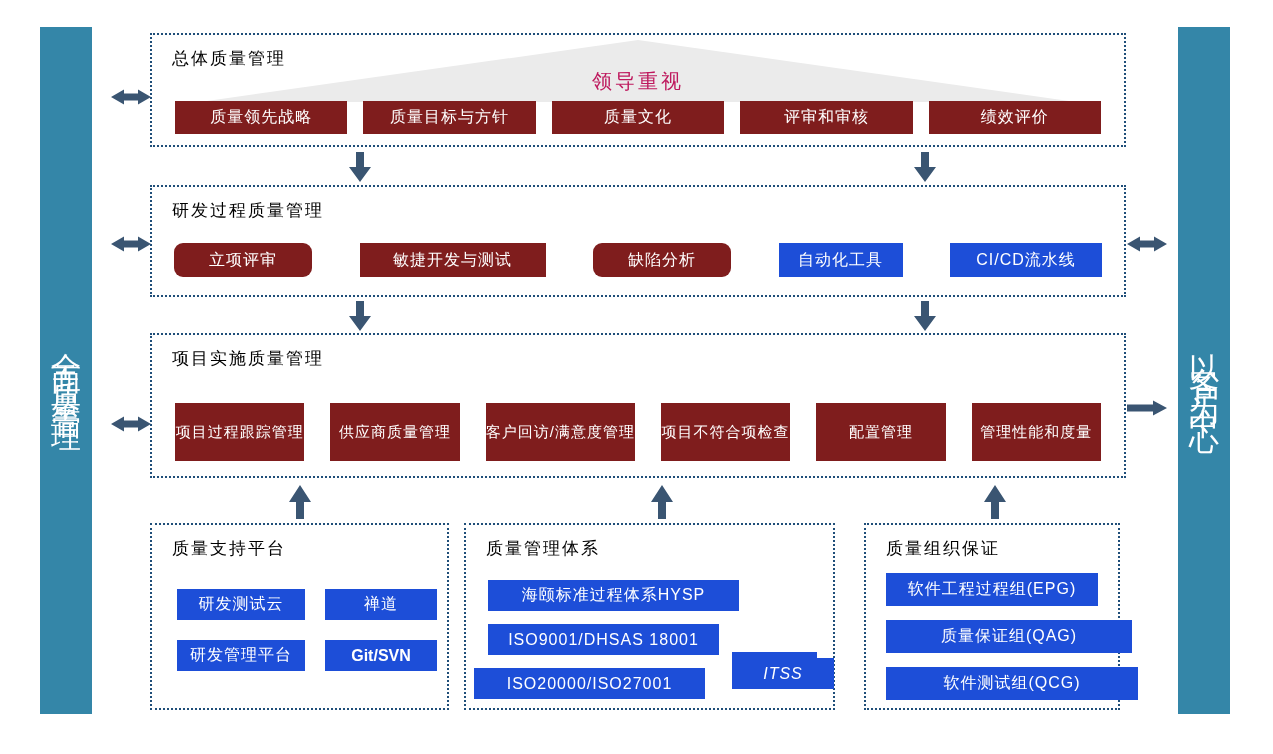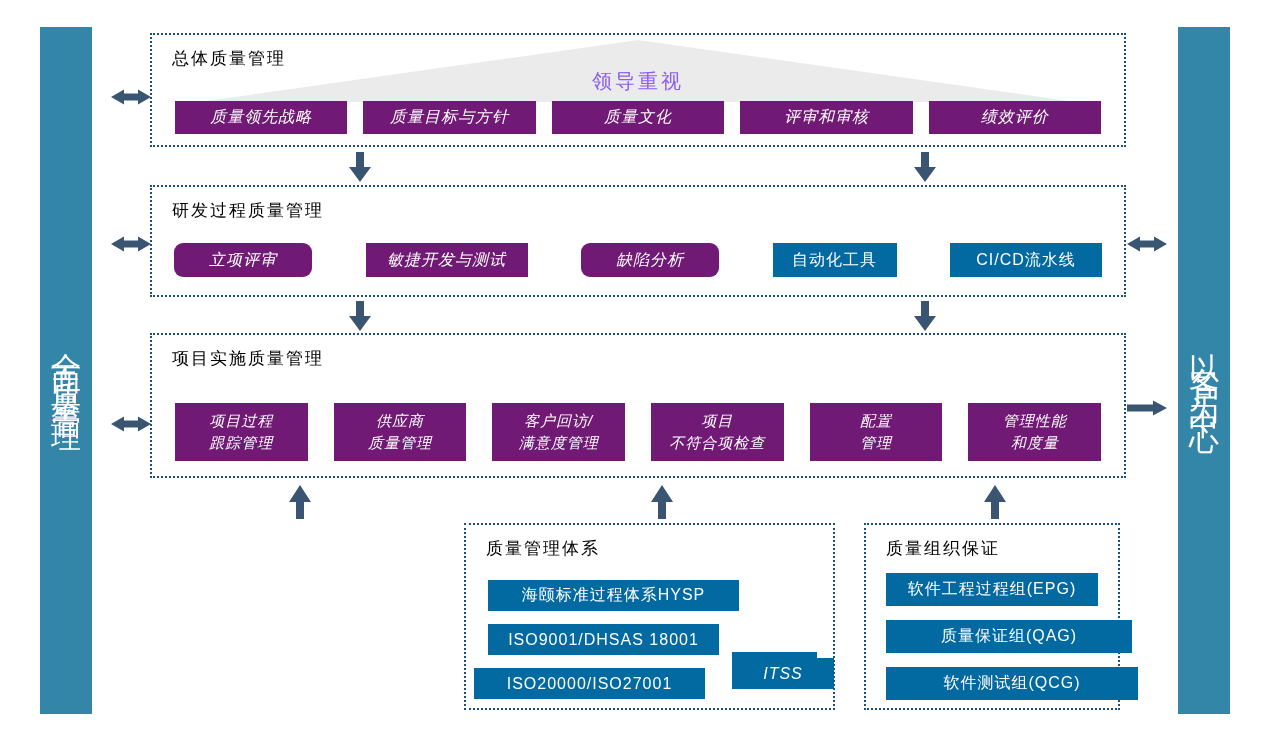--- a/index.html
+++ b/index.html
@@ -33,52 +33,52 @@
   }
   
   .banner-triangle {
     position:absolute; left:50%; top:5px; transform:translateX(-50%);
     width:0; height:0;
     border-left:438px solid transparent; border-right:438px solid transparent;
     border-bottom:62px solid #ebebeb;
   }
   .banner-text {
     position:absolute; left:0; right:0; top:33px; text-align:center;
-    font-size:20px; color:#8b5cf6; letter-spacing:3px;
+    font-size:20px; color:#be185d; letter-spacing:3px;
   }
   
   .btn {
     display:flex; align-items:center; justify-content:center;
     color:#ffffff; font-size:16px; letter-spacing:1px;
     box-sizing:border-box; text-align:center; white-space:nowrap;
   }
-  .navy { background:#701a75;font-style:italic; }
-  .teal { background:#0369a1; }
+  .navy { background:#7f1d1d; }
+  .teal { background:#1d4ed8; }
   .bold { font-weight:bold; letter-spacing:0; }
   
   .row-overall {
     position:absolute; left:23px; right:23px; bottom:11px;
     display:flex; gap:16px;
   }
   .row-overall .btn { flex:1; height:33px; }
   
   .row-rnd {
     position:absolute; left:22px; right:22px; bottom:18px;
     display:flex; justify-content:space-between;
   }
   .row-rnd .btn { height:34px; }
-  .w138 { width:138px;border-radius:9px; } .w132 { width:132px; } .w162 { width:162px; }
+  .w138 { width:138px;border-radius:9px; } .w132 { width:132px; } .w162 { width:186px; }
   .w124 { width:124px; } .w152 { width:152px; }
   
   .row-project {
     position:absolute; left:23px; right:23px; bottom:15px;
     display:flex; gap:26px;
   }
   .row-project .btn {
-    flex:1; height:58px; flex-direction:column; line-height:1.5; font-size:15px;
+    flex:1; height:58px; flex-direction:row; line-height:1.5; font-size:15px;
   }
   
   .platform-grid {
     position:absolute; left:25px; top:64px;
     display:grid; grid-template-columns:128px 112px; column-gap:20px; row-gap:20px;
   }
   .platform-grid .btn { height:31px; }
   
   .sys-wide { position:absolute; left:22px; top:55px;  width:251px; height:31px; }
   .sys-l1   { position:absolute; left:22px; top:99px;  width:231px; height:31px; }
@@ -153,20 +153,29 @@
         <span>配置</span>
         <span>管理</span>
       </div>
       <div class="btn navy">
         <span>管理性能</span>
         <span>和度量</span>
       </div>
     </div>
   </div>
 
+  <div class="panel" id="panel-platform">
+    <div class="panel-title">质量支持平台</div>
+    <div class="platform-grid">
+      <div class="btn teal">研发测试云</div>
+      <div class="btn teal">禅道</div>
+      <div class="btn teal">研发管理平台</div>
+      <div class="btn teal bold">Git/SVN</div>
+    </div>
+  </div>
 
   <div class="panel" id="panel-system">
     <div class="panel-title">质量管理体系</div>
     <div class="btn teal sys-wide">海颐标准过程体系HYSP</div>
     <div class="btn teal sys-l1">ISO9001/DHSAS 18001</div>
     <div class="btn teal sys-r1">CMMI</div>
     <div class="btn teal sys-l2">ISO20000/ISO27001</div>
     <div class="btn teal sys-r2">ITSS</div>
   </div>
 

